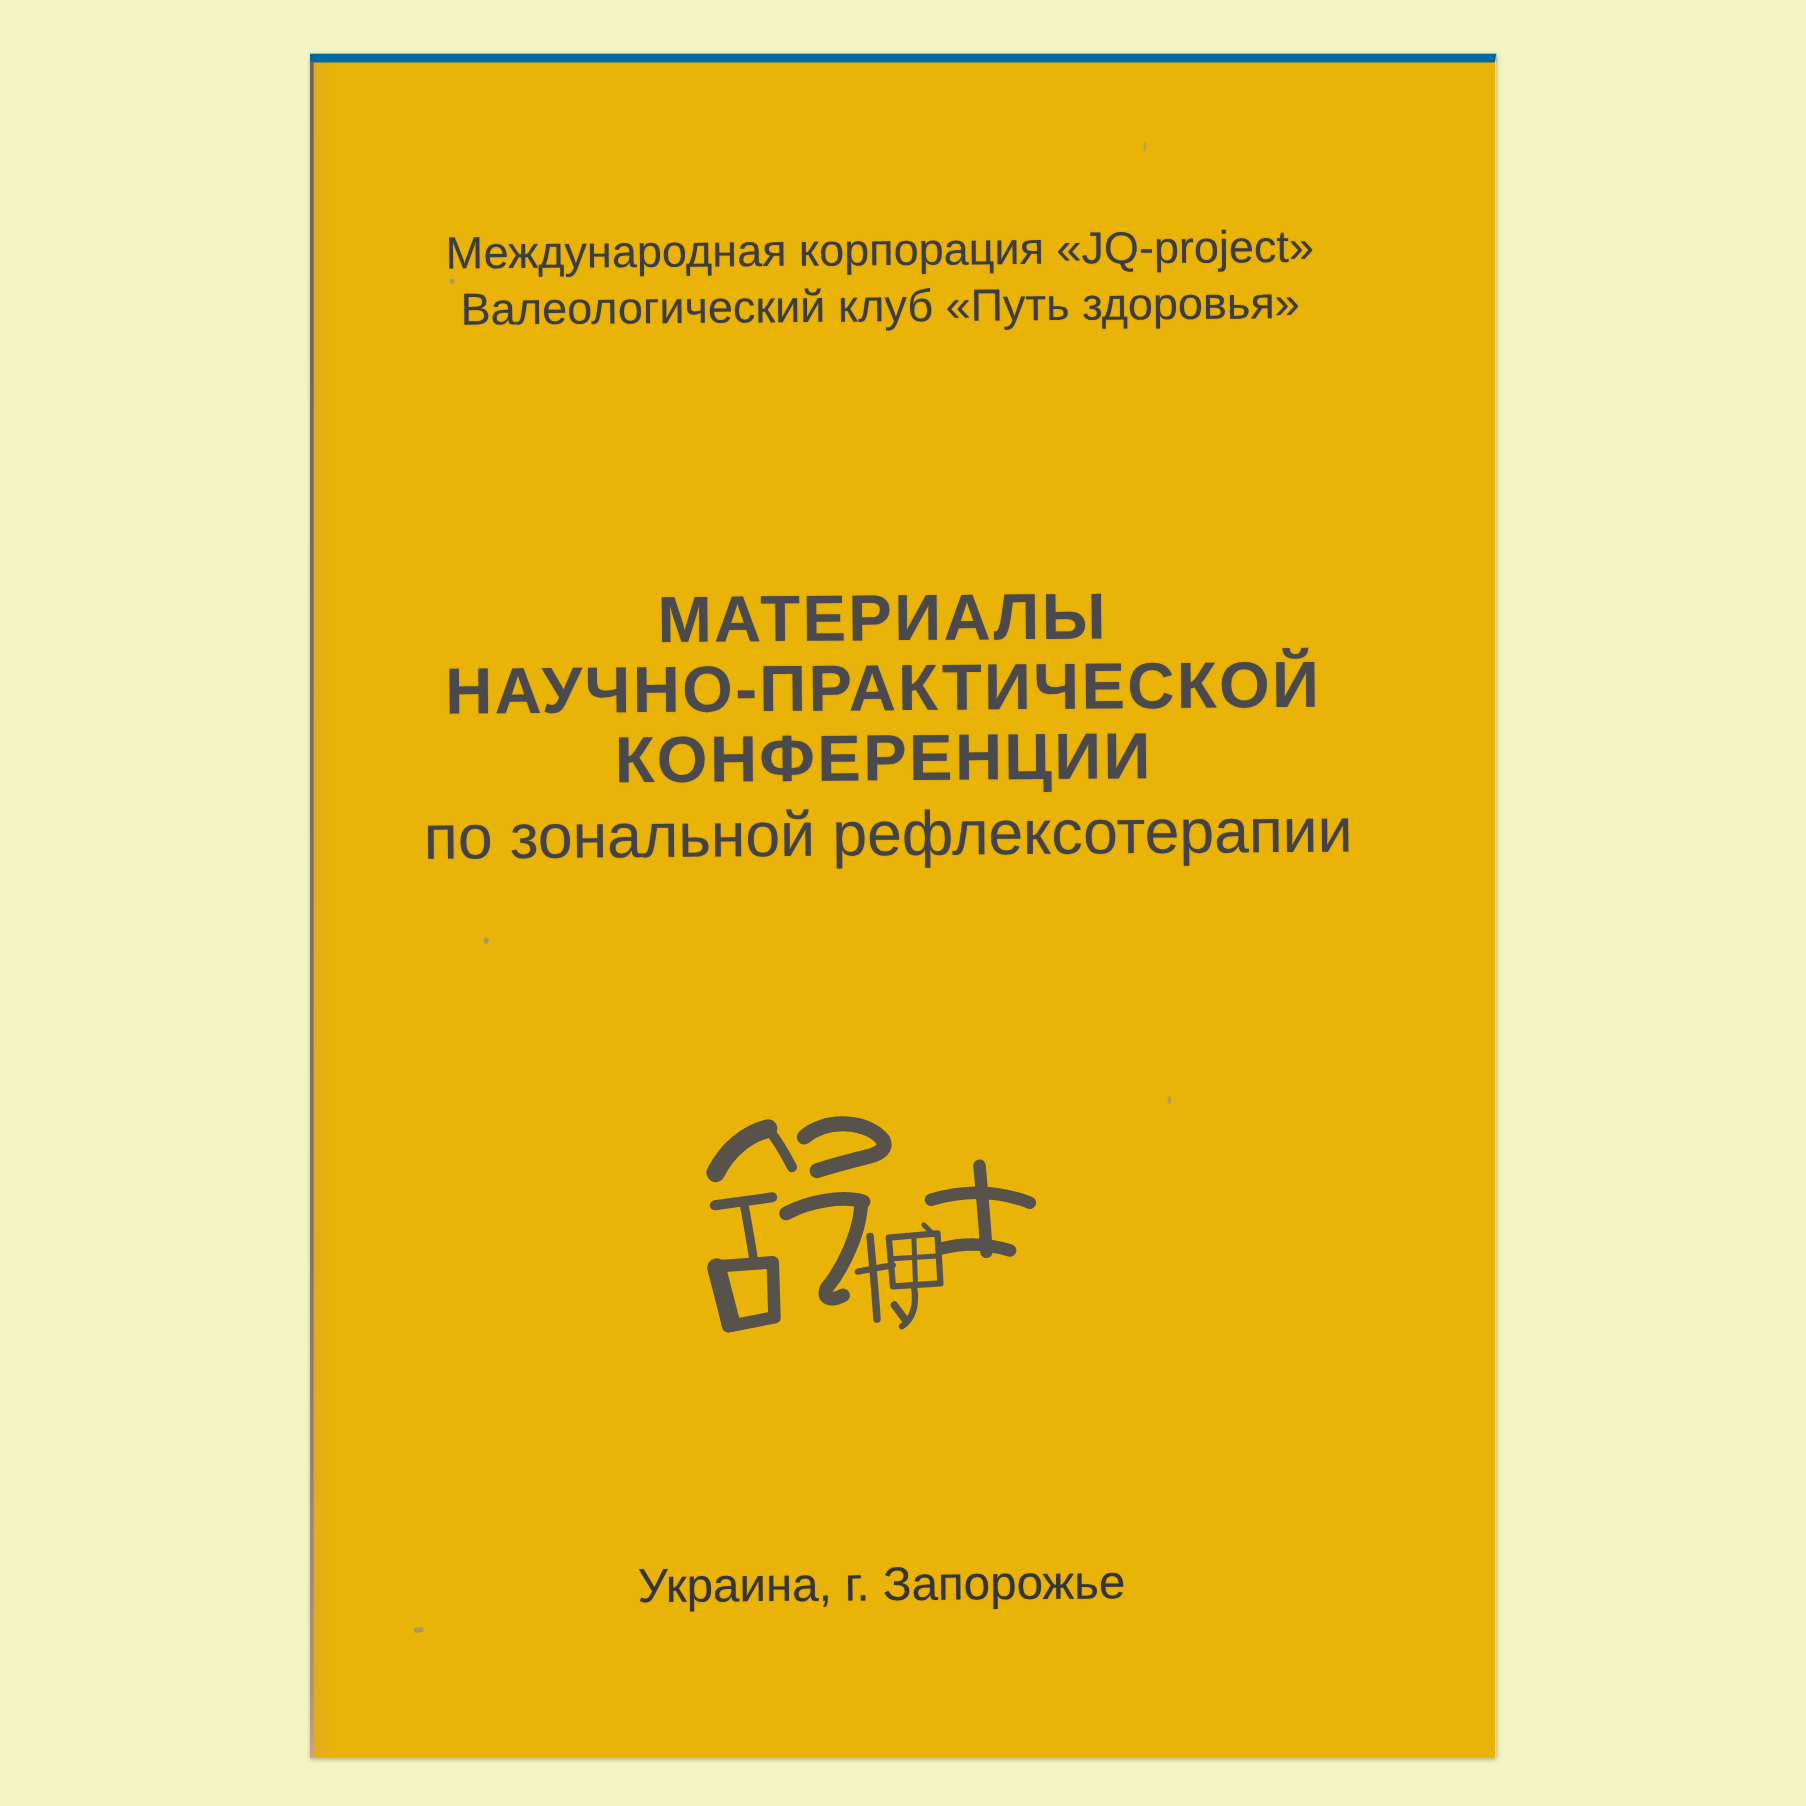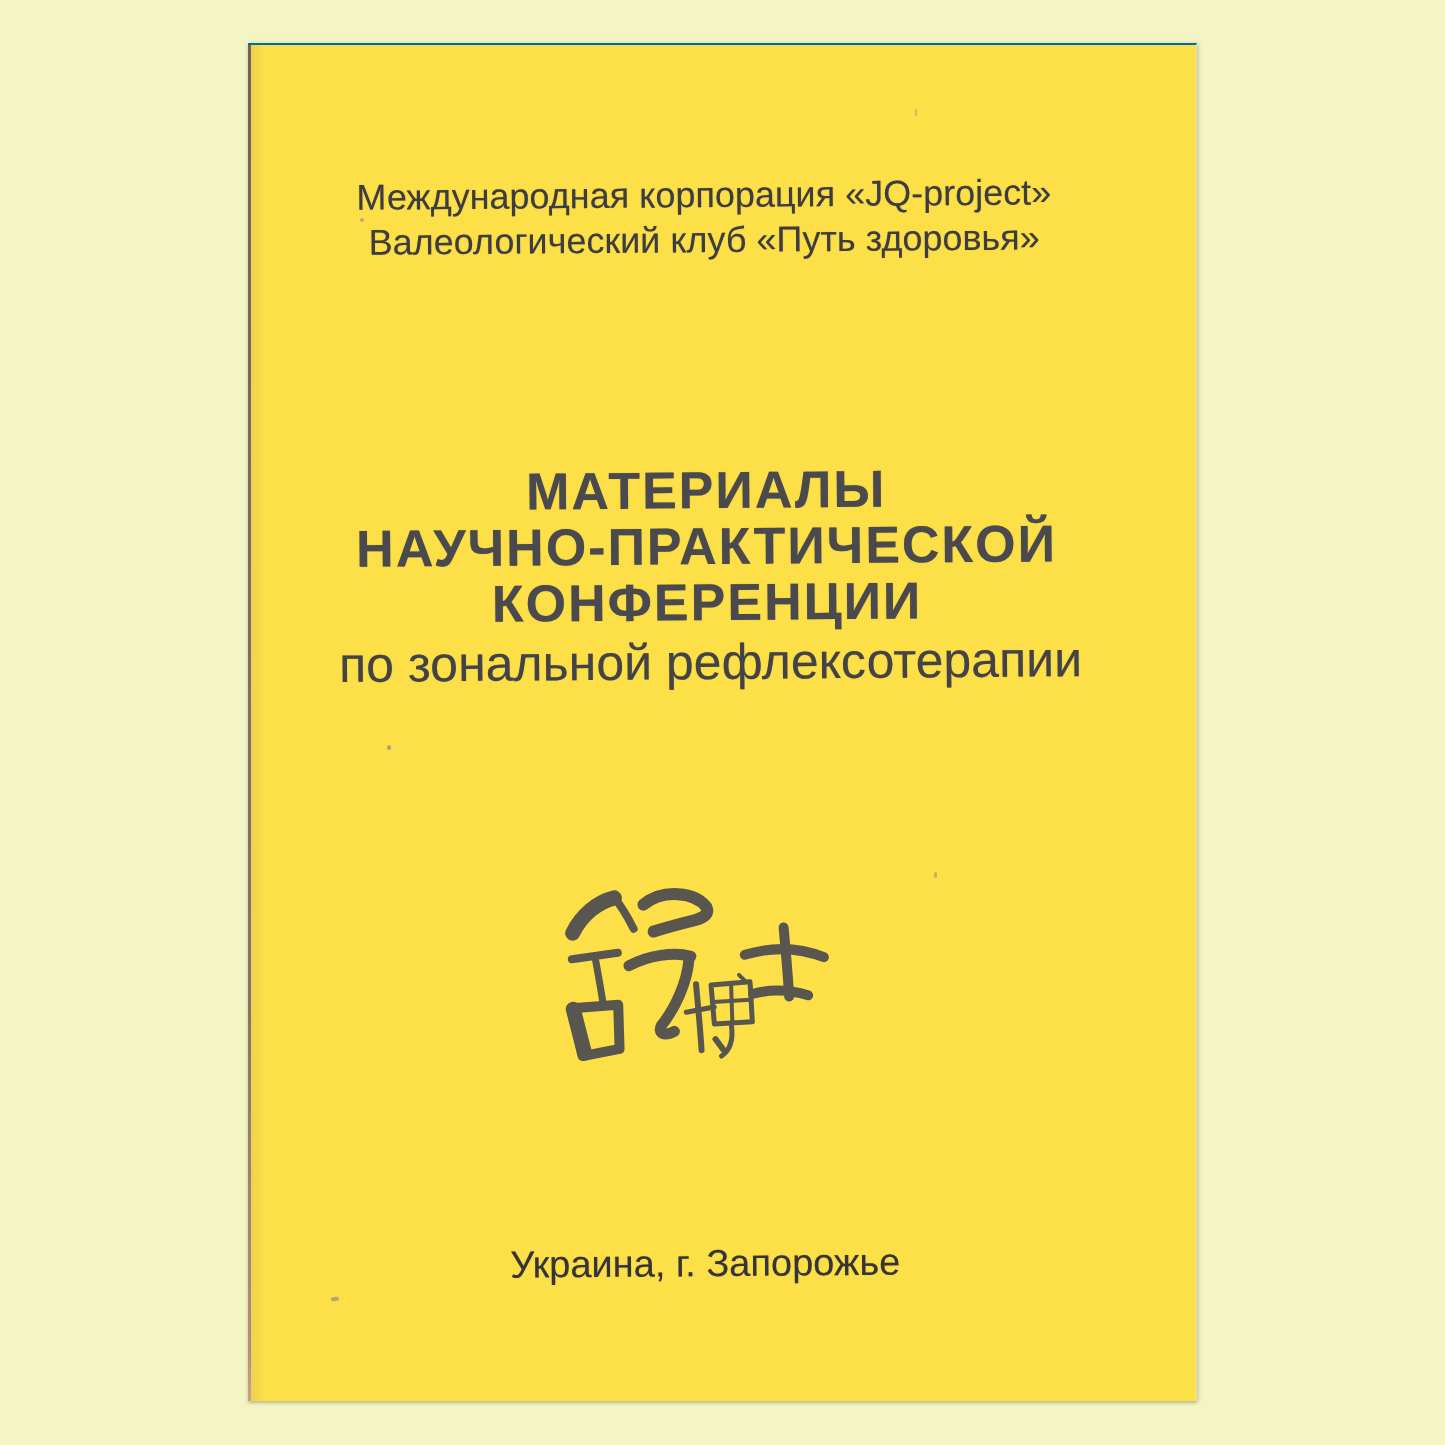--- a/index.html
+++ b/index.html
@@ -11,22 +11,22 @@
   }
   .scene {
     position: relative;
     width: 1445px; height: 1445px;
     background: #f3f6c4;
   }
   .paper {
     position: absolute;
     left: 248px; top: 43px;
     width: 948px; height: 1356px;
-    background: #fde047;
-    border-top: 2px solid #0369a1;
+    background: #eab308;
+    border-top: 7px solid #0369a1;
     border-right: 1px solid #e6dfc8;
     box-shadow: 0 2px 3px rgba(150,140,95,.5), 2px 0 4px rgba(160,150,105,.25);
   }
   
   .paper::before {
     content: "";
     position: absolute;
     left: 0; top: 0; bottom: 0;
     width: 3px;
     background: linear-gradient(#6e645a, #877365 70%, #b18e80 96%, #c9a091);

